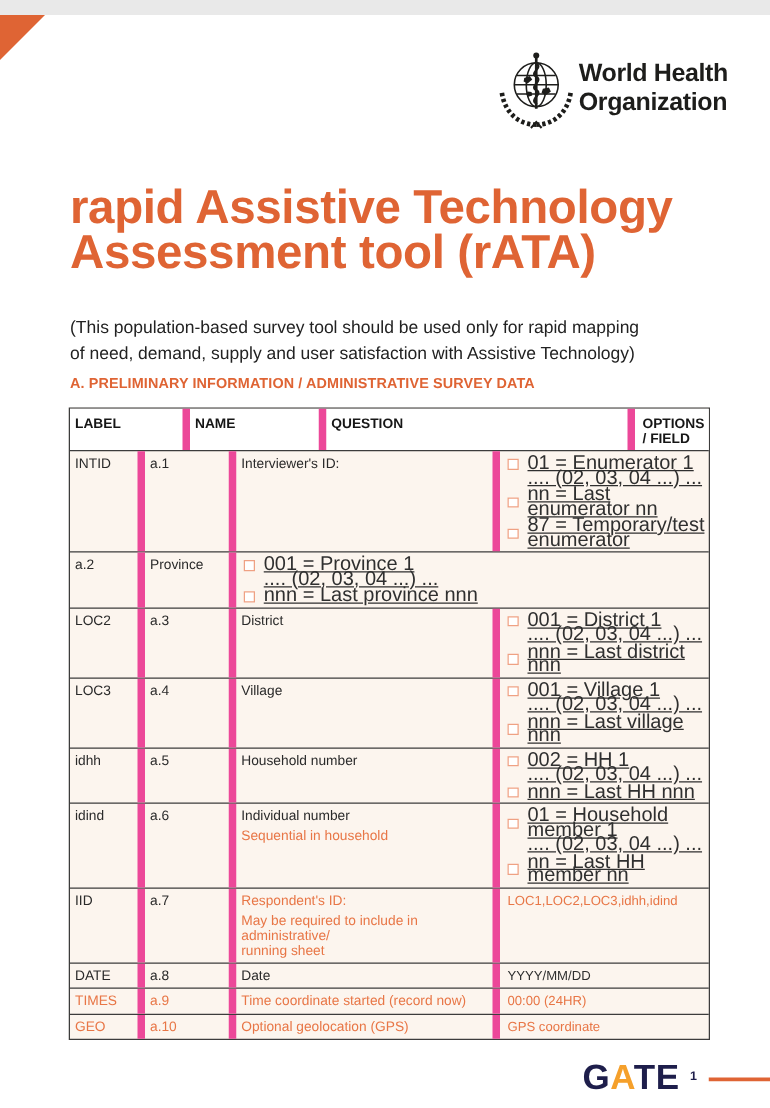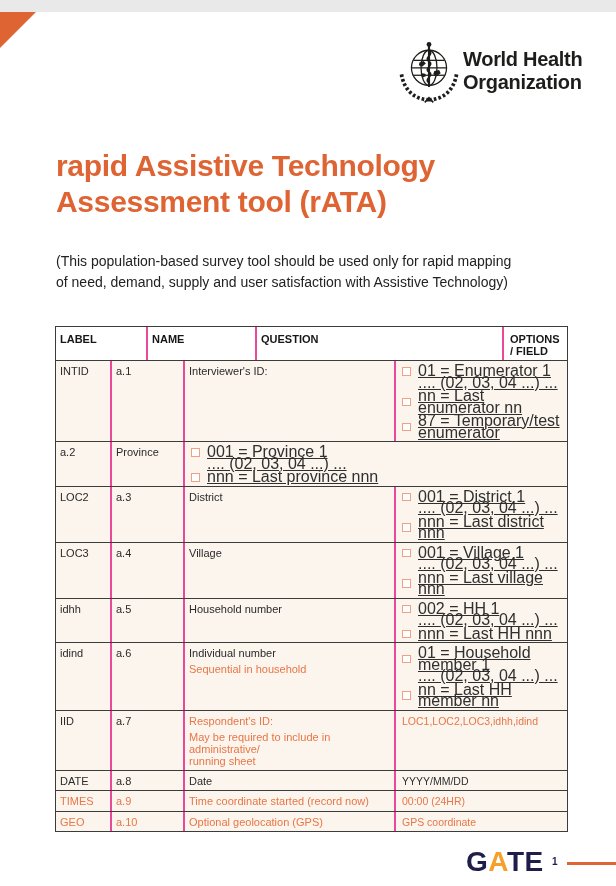--- a/index.html
+++ b/index.html
@@ -8,35 +8,35 @@
     font-family:"Liberation Sans",sans-serif;overflow:hidden;margin:12px auto;
   }
   
   .corner-tri{position:absolute;left:0;top:0;width:0;height:0;
     border-top:36px solid #DF6434;border-right:36px solid transparent;}
   
   .who-logo{position:absolute;left:397px;top:26px;width:64px;height:66px;}
   .who-text{position:absolute;left:463px;top:36px;font-size:20px;font-weight:700;
     color:#1D1D1B;line-height:23px;letter-spacing:-0.3px;white-space:pre-line;}
   
-  .title{position:absolute;left:56px;top:136px;font-size:30px;font-weight:700;
+  .title{position:absolute;left:56px;top:136px;font-size:38px;font-weight:700;
     color:#DF6434;line-height:36px;letter-spacing:-0.3px;white-space:pre-line;}
   
   .intro{position:absolute;left:56px;top:239px;font-size:14px;color:#222222;
     line-height:20.5px;white-space:pre-line;}
   
   .section-heading{position:absolute;left:56px;top:289px;font-size:11.5px;
     font-weight:700;color:#DF6434;letter-spacing:0.1px;}
   
   .survey-table{position:absolute;left:55px;top:314px;width:511px;
     border:1.5px solid #3C3C3C;background:#FCF5EE;}
   .trow{display:grid;grid-template-columns:54px 73px 211px 1fr;border-top:1.5px solid #3C3C3C;}
   .trow.t-head{border-top:none;background:#ffffff;min-height:28px;gap:36px;}
   .cell{padding:4px 4px 3px 4px;font-size:11px;line-height:12px;color:#2A2A2A;}
-  .cell+.cell{border-left:2px solid #ec4899;}
+  .cell+.cell{border-left:6px solid #ec4899;}
   .t-head .cell{font-weight:700;color:#161616;padding-top:6px;}
   .opt-cell{padding-left:6px;padding-right:2px;}
   .opt-line{display:flex;align-items:center;font-size:16px;line-height:11.5px;color:#2F2F2F;margin-top:2px;text-decoration:underline;}
   .opt-line:first-child{margin-top:0;}
   .opt-line.cont{margin-top:0;padding-left:16px;}
   .chk-slot{flex:0 0 16px;padding-top:1px;}
   .chk{display:block;width:6.5px;height:6.5px;border:1.1px solid #EFA183;background:#fff;}
   .q-main{display:block;}
   .q-note{display:block;margin-top:4px;color:#E87646;white-space:pre-line;}
   .orange-text{color:#E87646 !important;}
@@ -80,20 +80,21 @@
   </svg>
   <div class="who-text"><span>World Health</span>
 <span>Organization</span></div>
 
   <div class="title"><span>rapid Assistive Technology</span>
 <span>Assessment tool (rATA)</span></div>
 
   <div class="intro"><span>(This population-based survey tool should be used only for rapid mapping</span>
 <span>of need, demand, supply and user satisfaction with Assistive Technology)</span></div>
 
+  <div class="section-heading">A. PRELIMINARY INFORMATION / ADMINISTRATIVE SURVEY DATA</div>
 
   <div class="survey-table" id="survey-table">
       <div class="trow t-head">
         <div class="cell">LABEL</div>
         <div class="cell">NAME</div>
         <div class="cell">QUESTION</div>
         <div class="cell opt-cell">OPTIONS / FIELD</div>
       </div>
       <div class="trow">
         <div class="cell">INTID</div>

